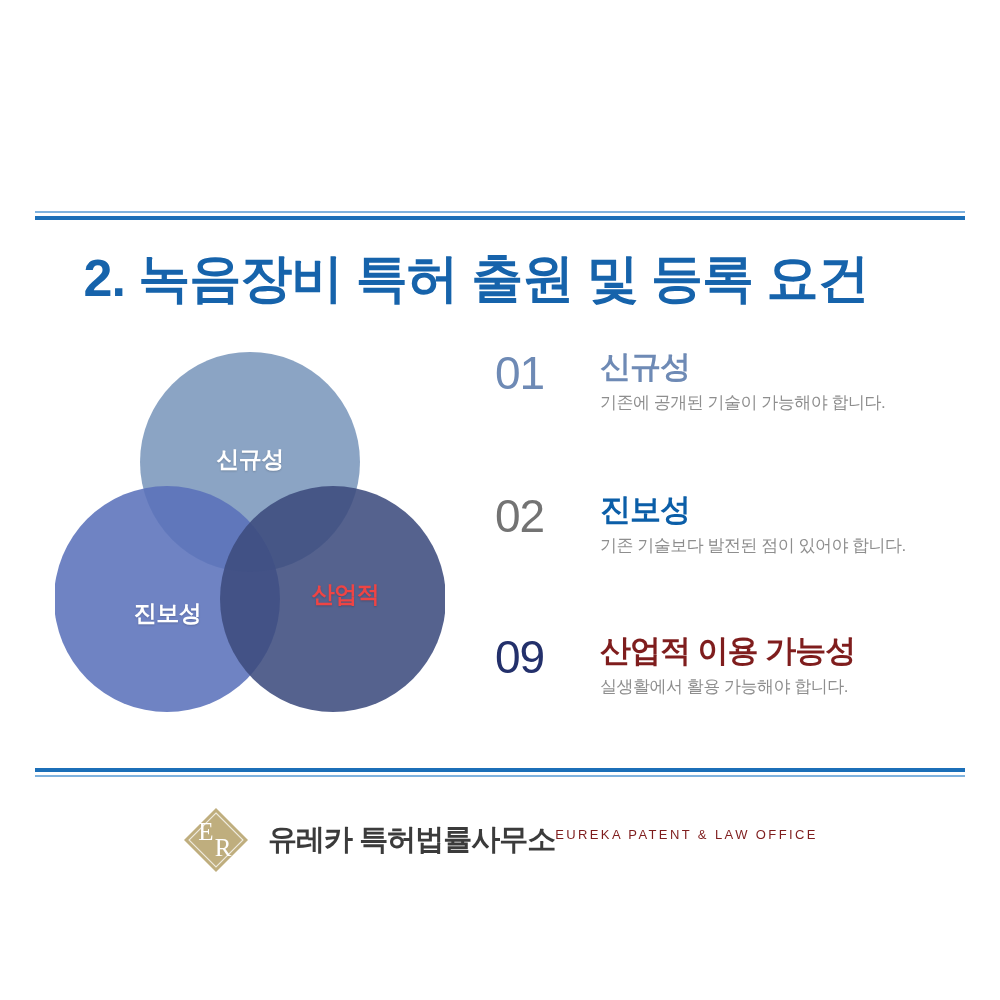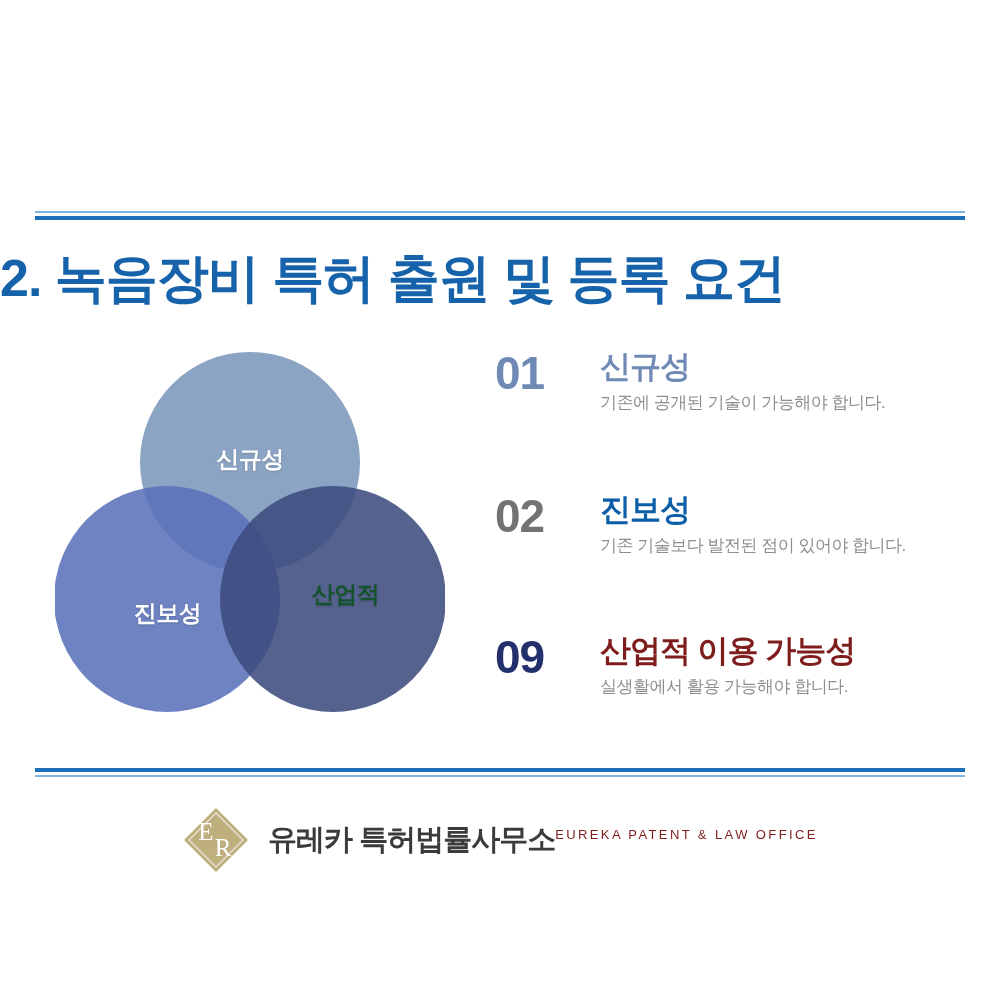--- a/index.html
+++ b/index.html
@@ -17,20 +17,21 @@
   .rule .thick { height:4px; }
   .rule .gap   { height:3px; background:#ffffff; }
 
   #rule-top    { top:211px; }
   #rule-bottom { top:768px; }
 
   
   #page-title {
     position:absolute;
     top:244px; left:0; width:952px;
+    text-align:center;
     font-size:52px;
     font-weight:bold;
     letter-spacing:-1px;
     white-space:nowrap;
   }
 
   
   #venn {
     position:absolute;
     top:352px; left:55px;
@@ -55,21 +56,21 @@
     position:absolute;
     top:350px; left:495px;
     width:460px;
   }
   .item { position:relative; min-height:110px; }
   .item-num {
     position:absolute;
     left:0; top:0;
     width:78px;
     font-size:46px;
-    font-weight:bold;
+    font-weight:normal;
     letter-spacing:-1px;
     line-height:1;
   }
   .item-body { margin-left:105px; }
   .item-title {
     font-size:31px;
     font-weight:bold;
     letter-spacing:-1px;
     line-height:1.1;
     white-space:nowrap;
@@ -127,21 +128,21 @@
       <circle id="venn-c-novelty" opacity="0.88" cx="195" cy="110" r="110" fill="#7B97BC"></circle>
       <circle id="venn-c-inventive" opacity="0.88" cx="112" cy="247" r="113" fill="#5B72BB"></circle>
       <circle id="venn-c-industrial" opacity="0.88" cx="278" cy="247" r="113" fill="#3E4C7E"></circle>
     </g>
   </svg>
 
   <div class="venn-label" id="venn-label-novelty" style="color: rgb(255, 255, 255);">신규성</div>
 
   <div class="venn-label" style="top: 247px; left: 35px; width: 155px; color: rgb(255, 255, 255);">진보성</div>
 
-  <div class="venn-label" style="top: 228px; left: 203px; width: 175px; color: #14532d;">
+  <div class="venn-label" style="top: 228px; left: 203px; width: 175px; color: #ef4444;">
     <div>산업적</div>
   </div>
 </div>
 
 <div id="items">
 
   <div class="item">
     <div class="item-num" id="num-0" style="color: rgb(110, 138, 181);">01</div>
     <div class="item-body">
       <div class="item-title" id="title-0" style="color: rgb(110, 138, 181);">신규성</div>

